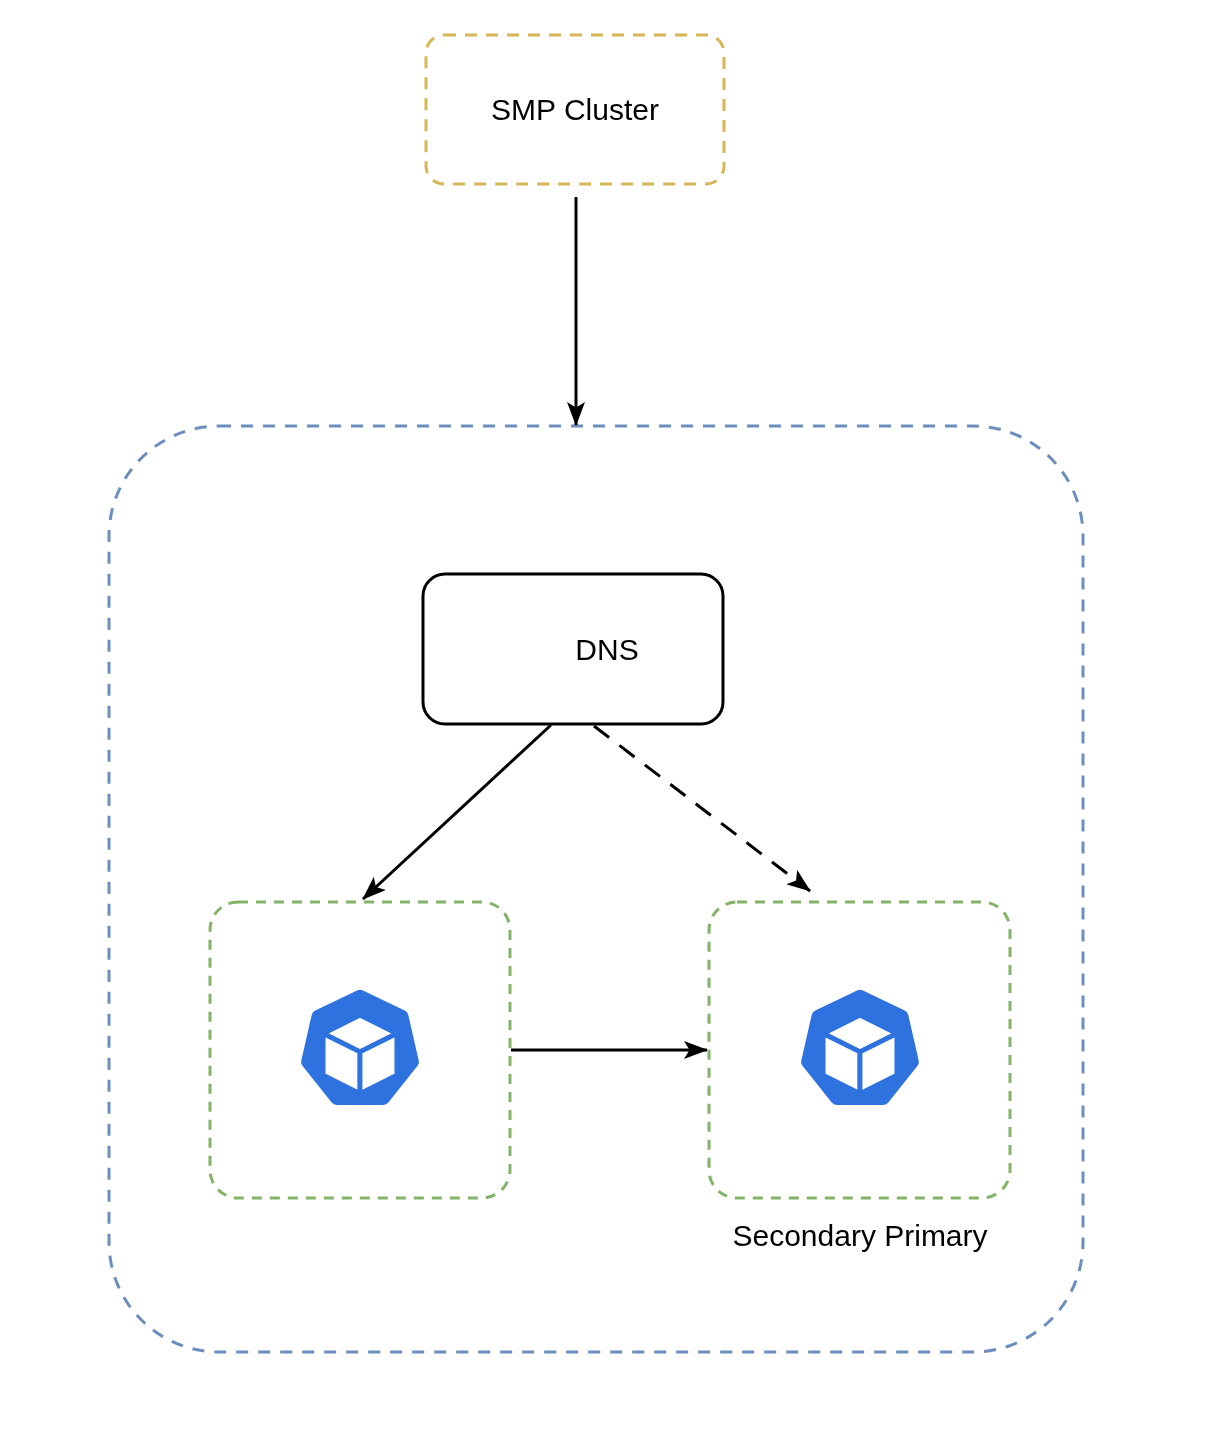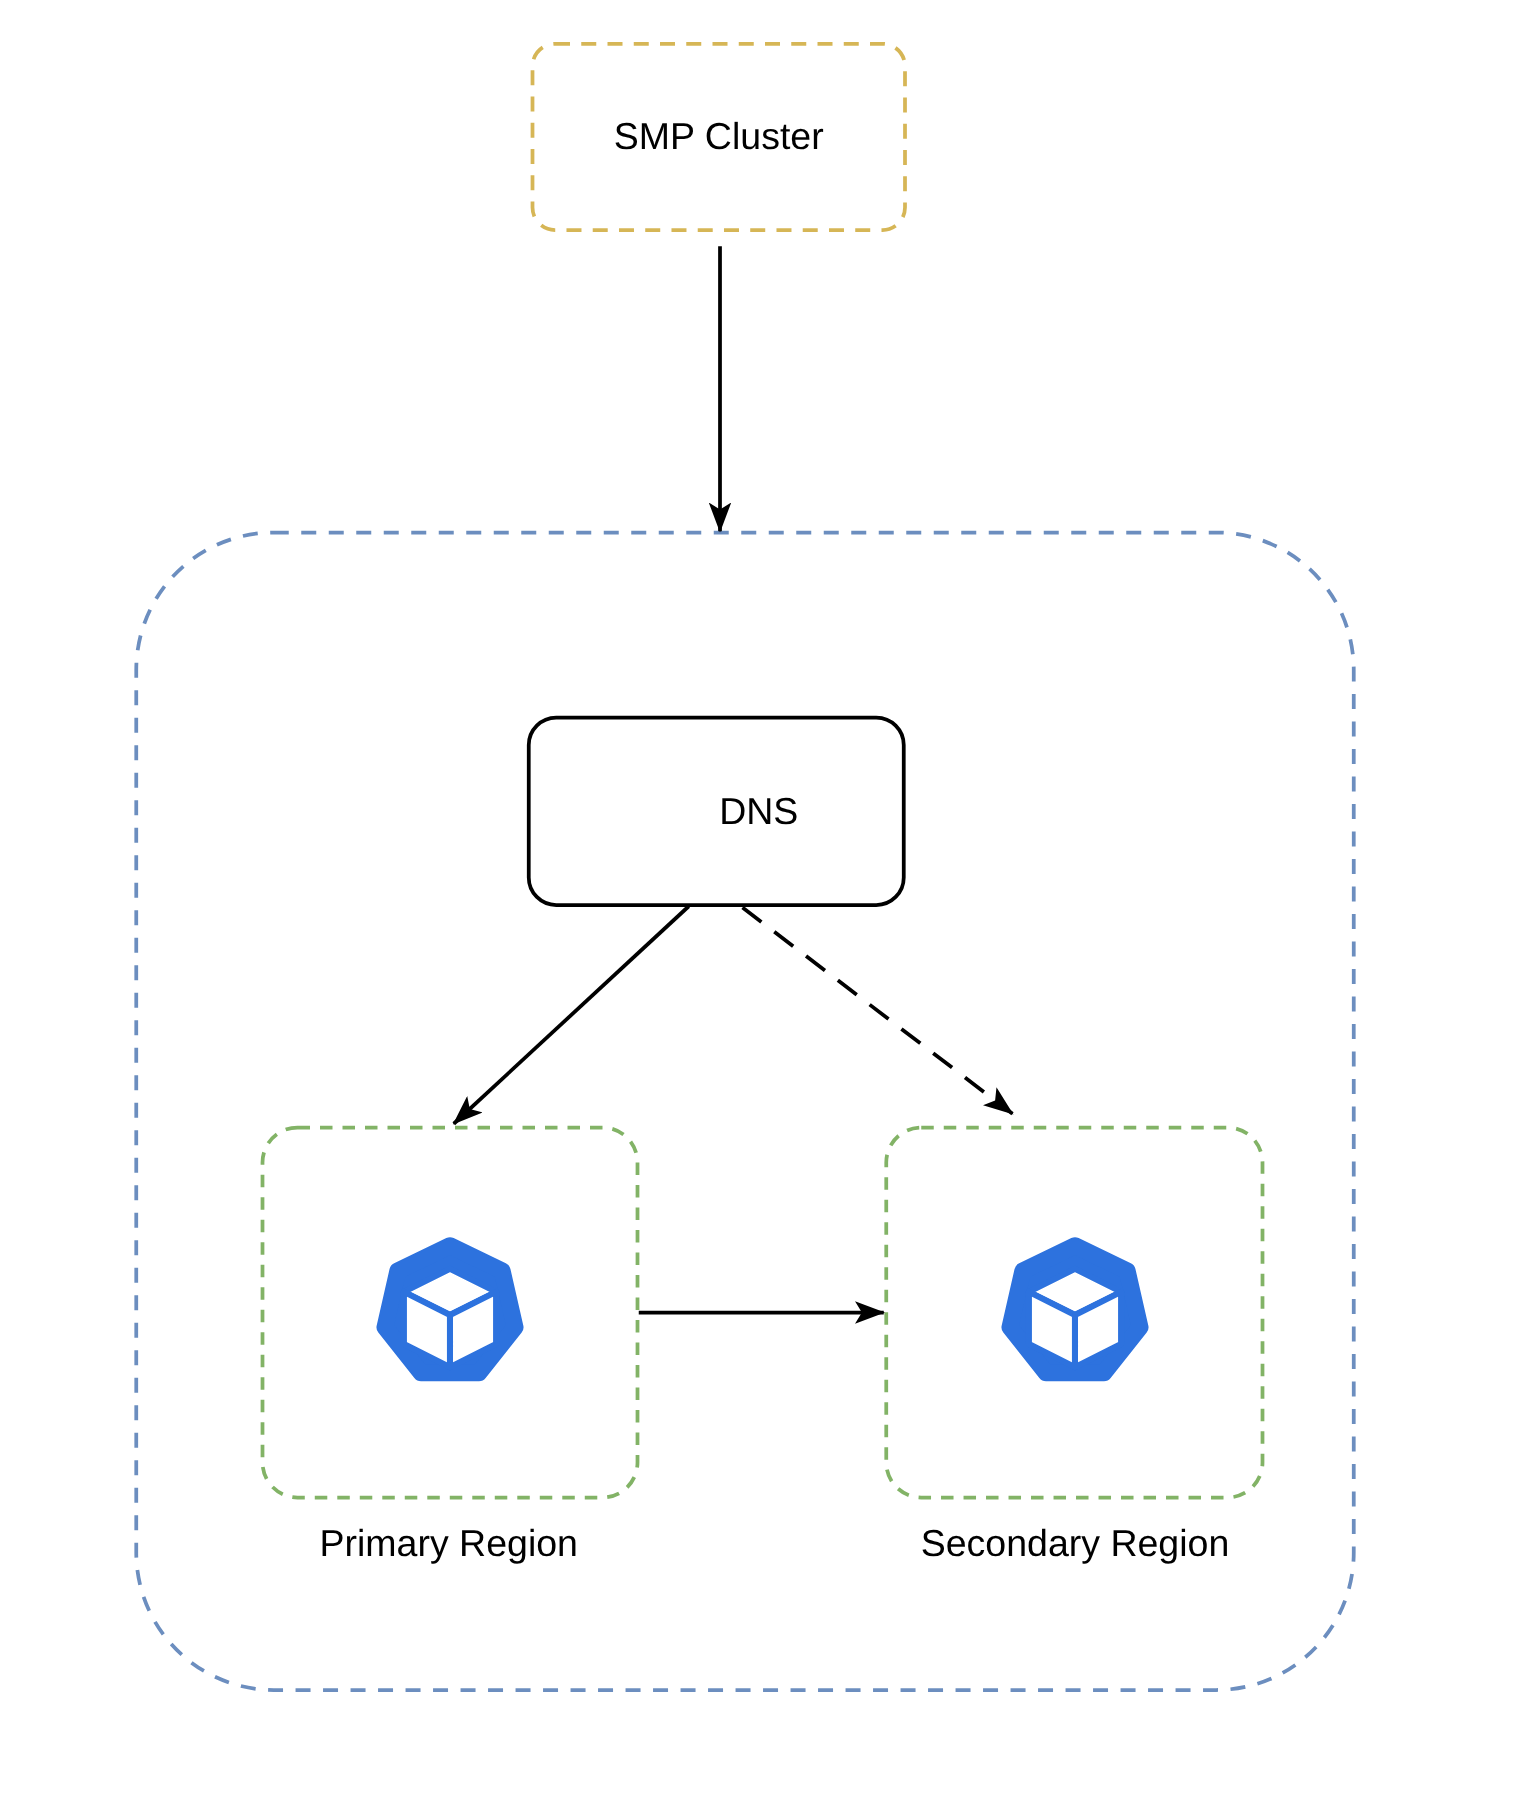--- a/index.html
+++ b/index.html
@@ -69,17 +69,16 @@
     <path d="M511,1050 L707,1050" fill="none" stroke="#000000" stroke-width="3" marker-end="url(#arrow-classic)"></path>
 
     <use href="#k8s-node-symbol" x="294" y="984" width="132" height="132" color="#2D72DE"></use>
     <use href="#k8s-node-symbol" x="794" y="984" width="132" height="132" color="#2D72DE"></use>
   </svg>
 
   <div class="label" style="left:575px; top:110px;">SMP Cluster</div>
 
   <div class="label" style="left:573px; top:650px;margin-left:34px;">DNS</div>
 
-  <div class="label" style="left:359px; top:1236px;">Primary Region</div>
 
-  <div class="label" style="left:860px; top:1236px;">Secondary Region</div>
+  <div class="label" style="left:860px; top:1236px;">Secondary Primary</div>
 
 </div>
 
 </body></html>

